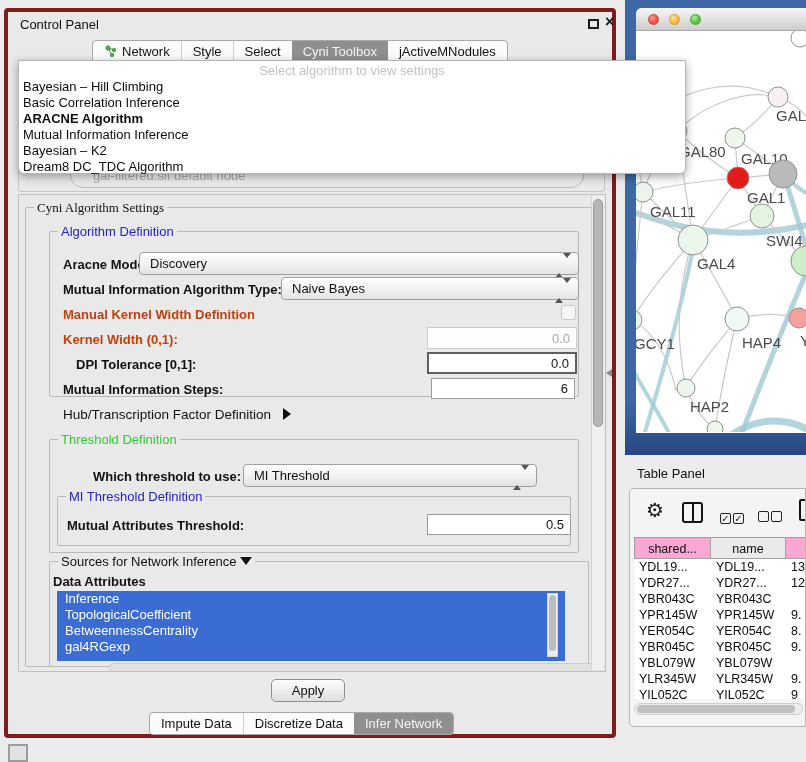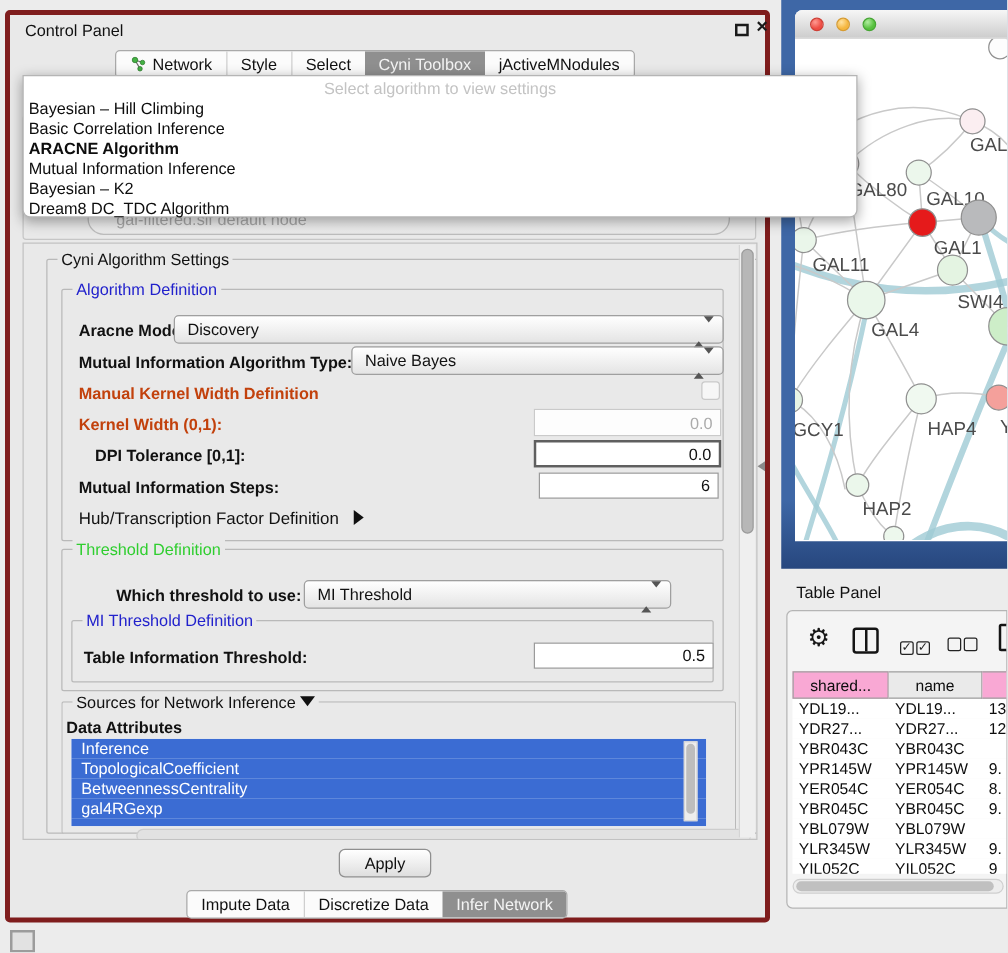--- a/index.html
+++ b/index.html
@@ -182,25 +182,25 @@
       <div class="popup-item">Bayesian – Hill Climbing</div>
       <div class="popup-item">Basic Correlation Inference</div>
       <div class="popup-item bold">ARACNE Algorithm</div>
       <div class="popup-item">Mutual Information Inference</div>
       <div class="popup-item">Bayesian – K2</div>
       <div class="popup-item">Dream8 DC_TDC Algorithm</div>
     </div>
 
     <div id="settings-pane">
 
-      <div class="group" style="left:18px;top:12px;width:612px;height:460px;">
+      <div class="group" style="left:6px;top:12px;width:612px;height:460px;font-family:Liberation Serif, serif;">
         <span class="group-label">Cyni Algorithm Settings</span>
       </div>
 
-      <div class="group" style="left:30px;top:36px;width:530px;height:202px;">
+      <div class="group" style="left:30px;top:36px;width:530px;height:166px;">
         <span class="group-label blue">Algorithm Definition</span>
       </div>
       <div class="lbl" style="left:44px;top:62px;">Aracne Mode:</div>
       <div class="combo" style="left:120px;top:57px;width:440px;">
         <span>Discovery</span>
         <span class="spinner"><span class="up"></span><span class="dn"></span></span>
       </div>
       <div class="lbl" style="left:44px;top:87px;">Mutual Information Algorithm Type:</div>
       <div class="combo" style="left:262px;top:82px;width:298px;">
         <span>Naive Bayes</span>
@@ -224,21 +224,21 @@
         <span class="group-label green">Threshold Definition</span>
       </div>
       <div class="lbl" style="left:74px;top:274px;">Which threshold to use:</div>
       <div class="combo" style="left:224px;top:269px;width:294px;">
         <span>MI Threshold</span>
         <span class="spinner"><span class="up"></span><span class="dn"></span></span>
       </div>
       <div class="group" style="left:38px;top:301px;width:514px;height:50px;">
         <span class="group-label blue">MI Threshold Definition</span>
       </div>
-      <div class="lbl" style="left:48px;top:323px;">Table Information Threshold:</div>
+      <div class="lbl" style="left:48px;top:323px;">Mutual Attributes Threshold:</div>
       <div class="tfield" style="left:408px;top:319px;width:144px;height:21px;">0.5</div>
 
       <div class="group" style="left:30px;top:366px;width:540px;height:106px;border-bottom:none;">
         <span class="group-label"><span>Sources for Network Inference</span> <span class="tri-down"></span></span>
       </div>
       <div class="lbl" style="left:34px;top:379px;">Data Attributes</div>
       <div class="listbox">
         <div class="list-item">Inference</div>
         <div class="list-item">TopologicalCoefficient</div>
         <div class="list-item">BetweennessCentrality</div>

